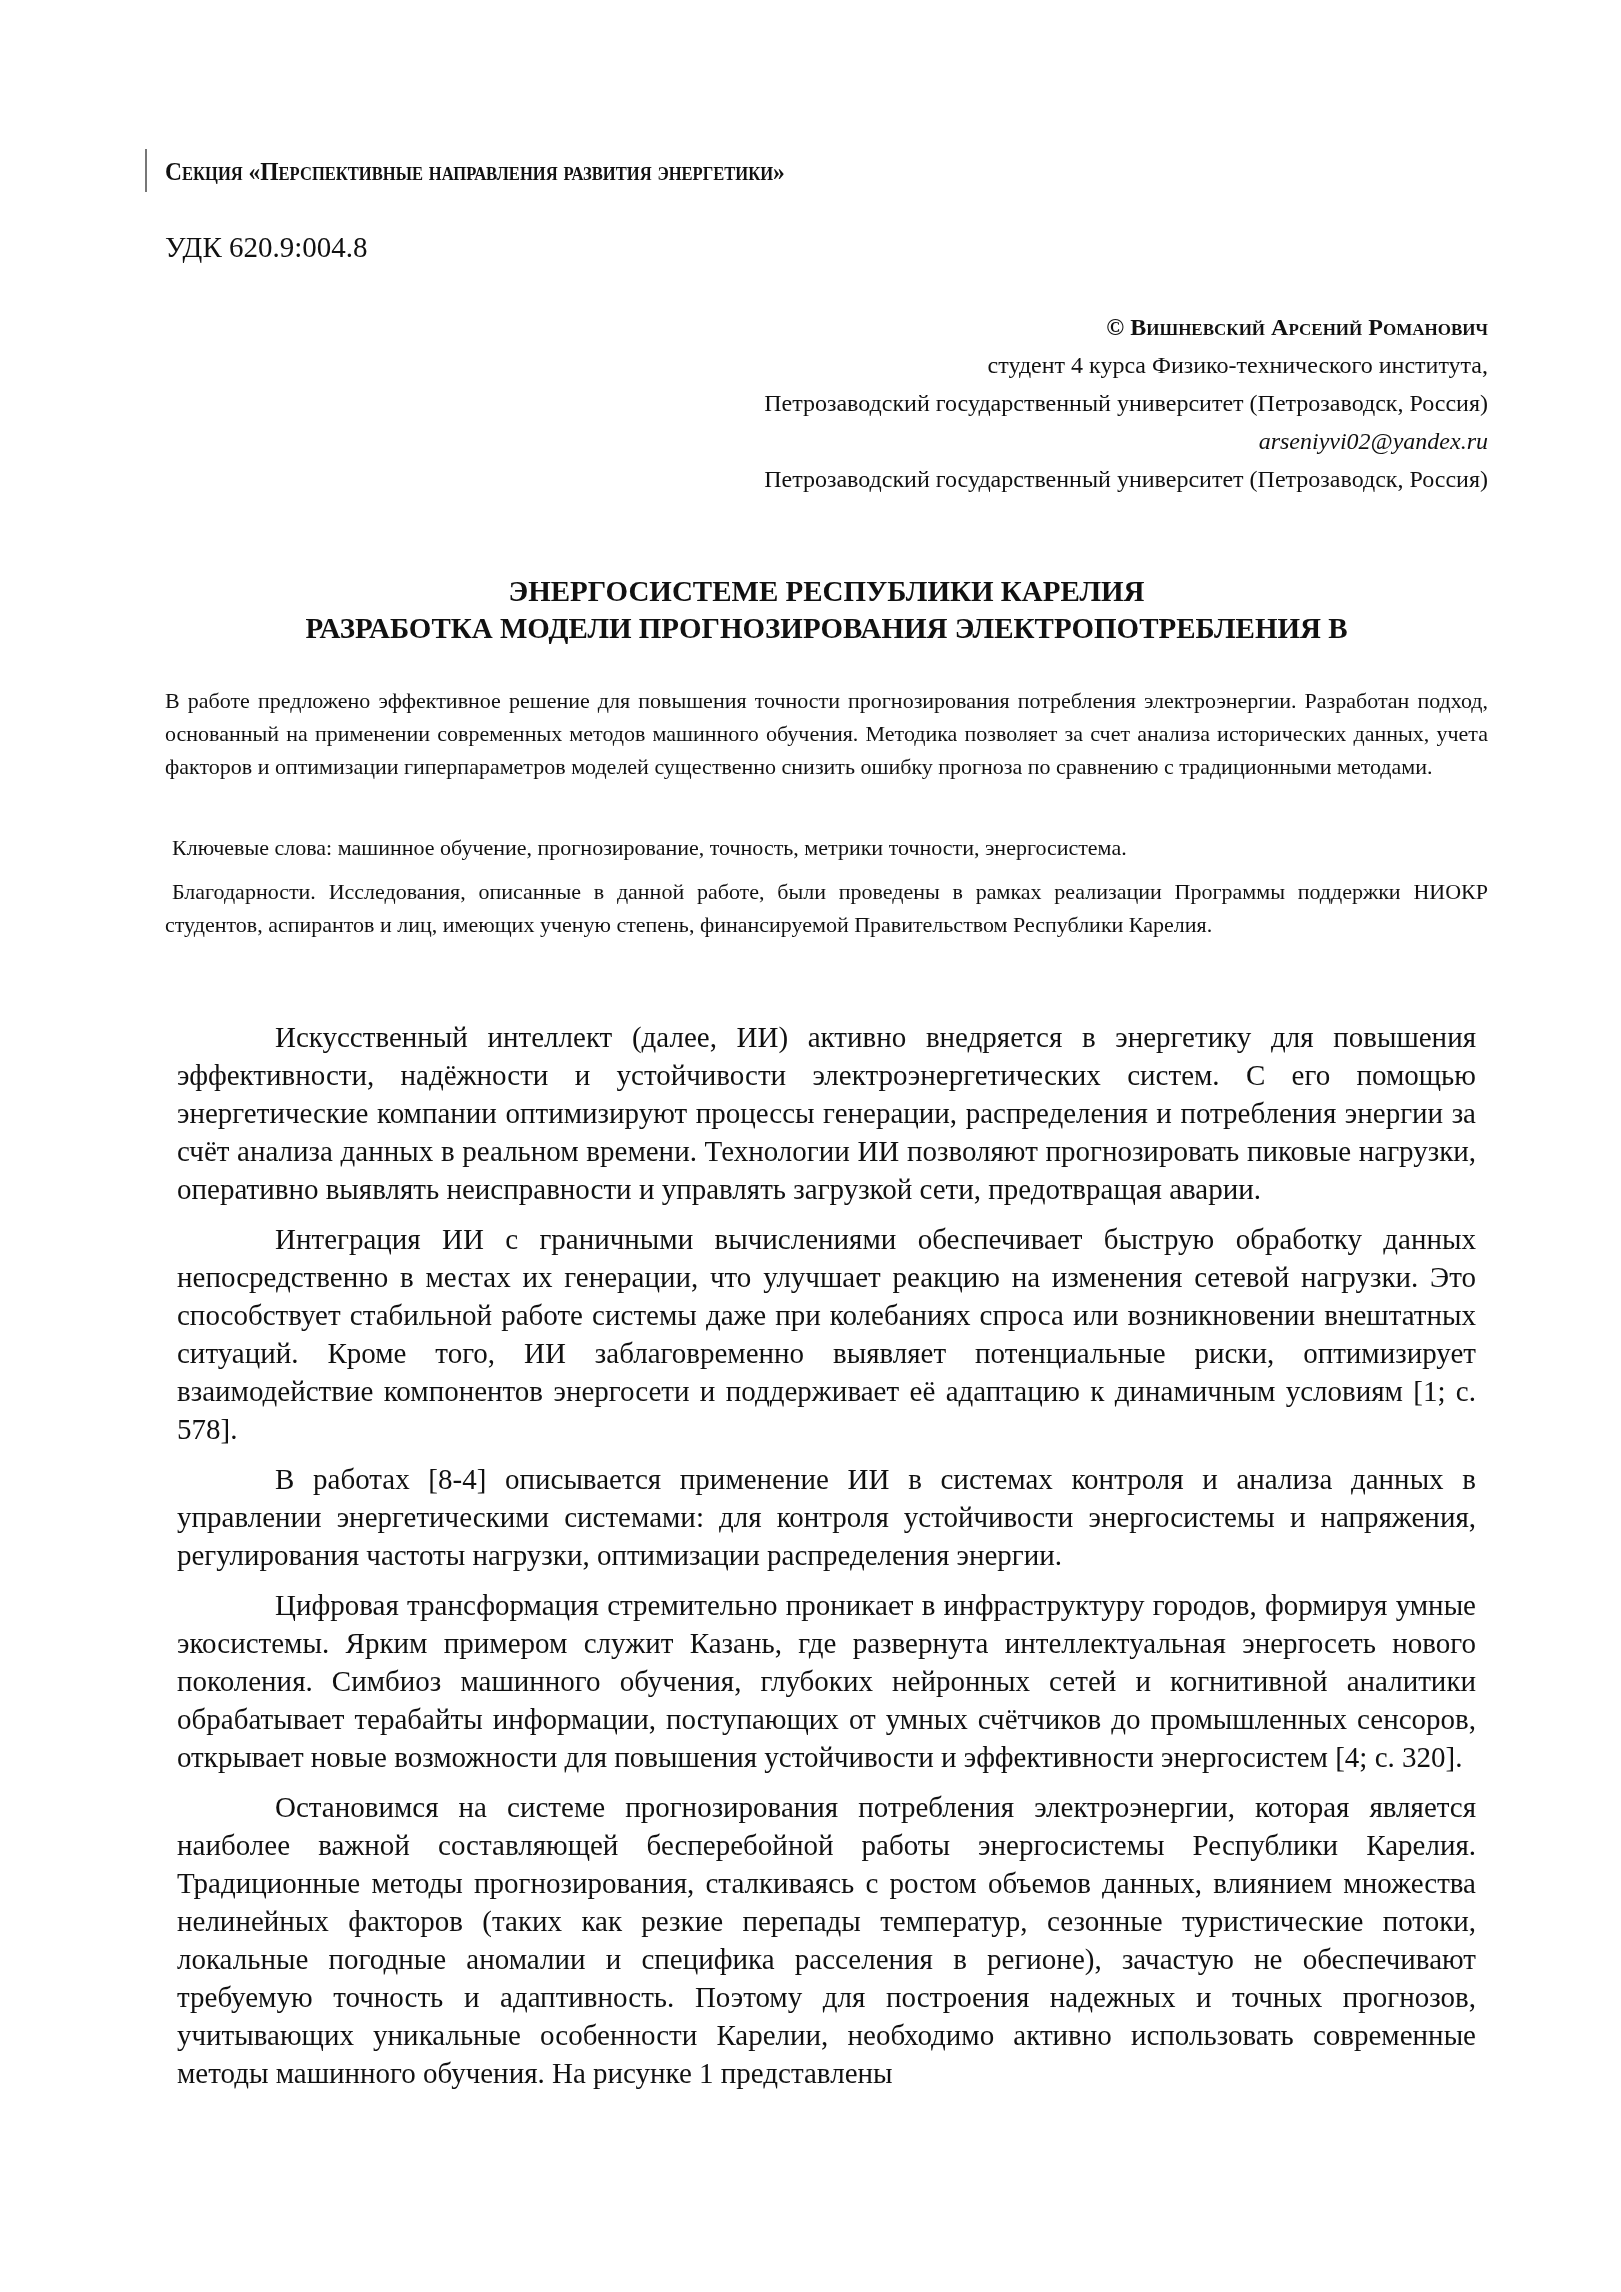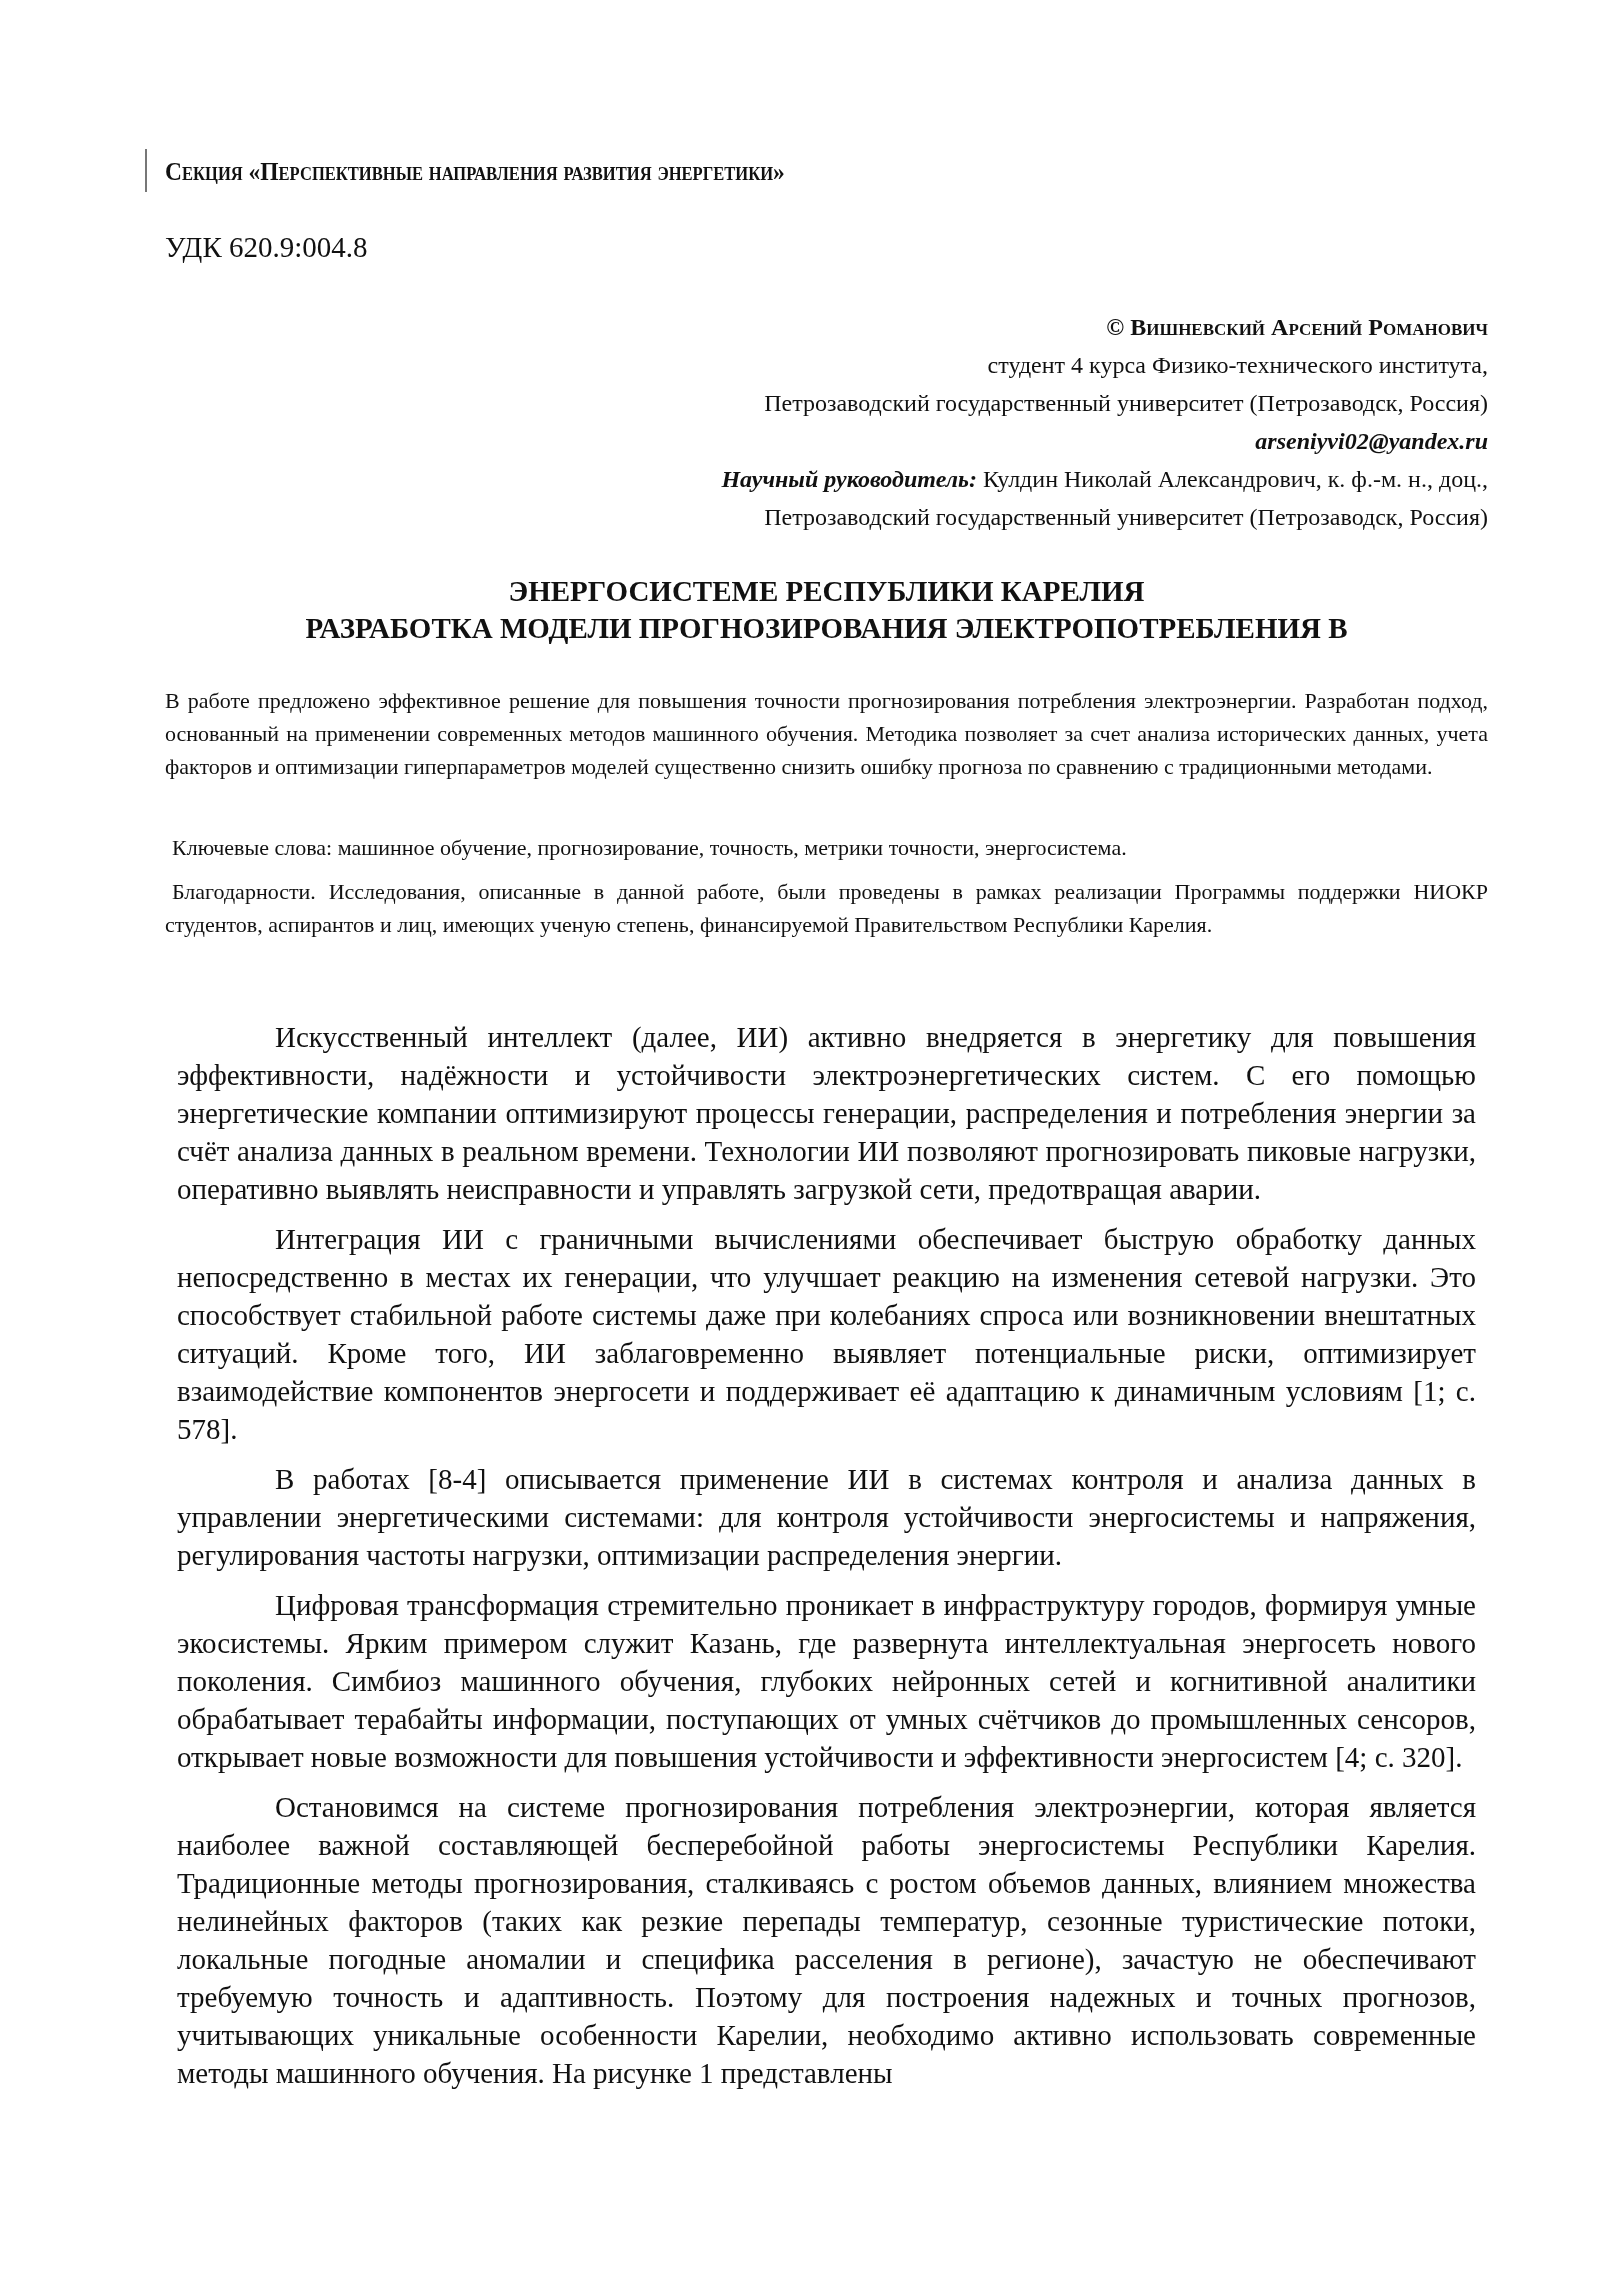--- a/index.html
+++ b/index.html
@@ -5,21 +5,21 @@
   html, body { margin: 0; padding: 0; background: #ffffff; }
   body { width: 1621px; height: 2293px; position: relative; overflow: hidden;
          font-family: "Liberation Serif", "DejaVu Serif", serif; color: #111; }
   .page { position: absolute; left: 8px; top: 0; width: 1621px; height: 1814px; }
   .section-bar { position: absolute; left: 137px; top: 149px; width: 2px; height: 43px; background: #777; }
   .section-header { position: absolute; left: 157px; top: 157px; font-size: 25.5px; font-weight: bold;
                     font-variant: small-caps; letter-spacing: 0px; transform: scaleX(0.92); transform-origin: left; }
   .udk { position: absolute; left: 157px; top: 231px; font-size: 29px; }
   .author-block { position: absolute; right: 141px; top: 308px; text-align: right; font-size: 24px; line-height: 38px; width: 1372px; }
   .author-name { font-weight: bold; font-variant: small-caps; }
-  .email { font-style: italic; font-weight: bold; }
+  .email { font-style: italic; }
   .advisor-label { font-weight: bold; font-style: italic; }
   .title { position: absolute; left: 157px; width: 1323px; top: 573px; text-align: center;
            font-size: 29px; font-weight: bold; line-height: 37px; }
   .abstract { position: absolute; left: 157px; width: 1323px; top: 684px; font-size: 22px; line-height: 33px; text-align: justify; }
   .keywords { position: absolute; left: 157px; width: 1323px; top: 831px; font-size: 22px; line-height: 33px; text-align: justify; }
   .thanks { position: absolute; left: 157px; width: 1323px; top: 875px; font-size: 22px; line-height: 33px; text-align: justify; }
   .bold { font-weight: normal; margin-left: 7px; }
   .body-text { position: absolute; left: 157px; width: 1323px; top: 1006px; font-size: 29px; line-height: 38px; text-align: justify; }
   .body-text p { margin: 12px; text-indent: 98px; }
   .page-number { position: absolute; left: 0; width: 1621px; top: 2147px; text-align: center; font-size: 28px; }
@@ -31,21 +31,20 @@
   <div class="section-bar"></div>
   <div class="section-header">Секция «Перспективные направления развития энергетики»</div>
 
   <div class="udk">УДК 620.9:004.8</div>
 
   <div class="author-block">
     <div class="author-name">© Вишневский Арсений Романович</div>
     <div>студент 4 курса Физико-технического института,</div>
     <div>Петрозаводский государственный университет (Петрозаводск, Россия)</div>
     <div class="email">arseniyvi02@yandex.ru</div>
-    <div><span class="advisor-label">Научный руководитель:</span><span> Кулдин Николай Александрович, к. ф.-м. н., доц.,</span></div>
     <div>Петрозаводский государственный университет (Петрозаводск, Россия)</div>
   </div>
 
   <div class="title">
     <div>ЭНЕРГОСИСТЕМЕ РЕСПУБЛИКИ КАРЕЛИЯ</div>
     <div>РАЗРАБОТКА МОДЕЛИ ПРОГНОЗИРОВАНИЯ ЭЛЕКТРОПОТРЕБЛЕНИЯ В</div>
   </div>
 
   <div class="abstract">В работе предложено эффективное решение для повышения точности прогнозирования потребления электроэнергии. Разработан подход, основанный на применении современных методов машинного обучения. Методика позволяет за счет анализа исторических данных, учета факторов и оптимизации гиперпараметров моделей существенно снизить ошибку прогноза по сравнению с традиционными методами.</div>
 

